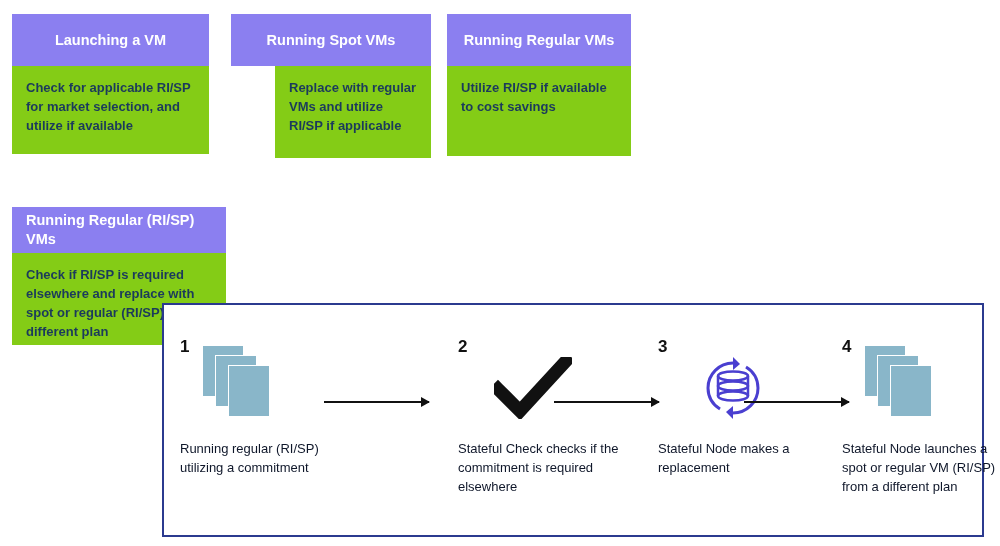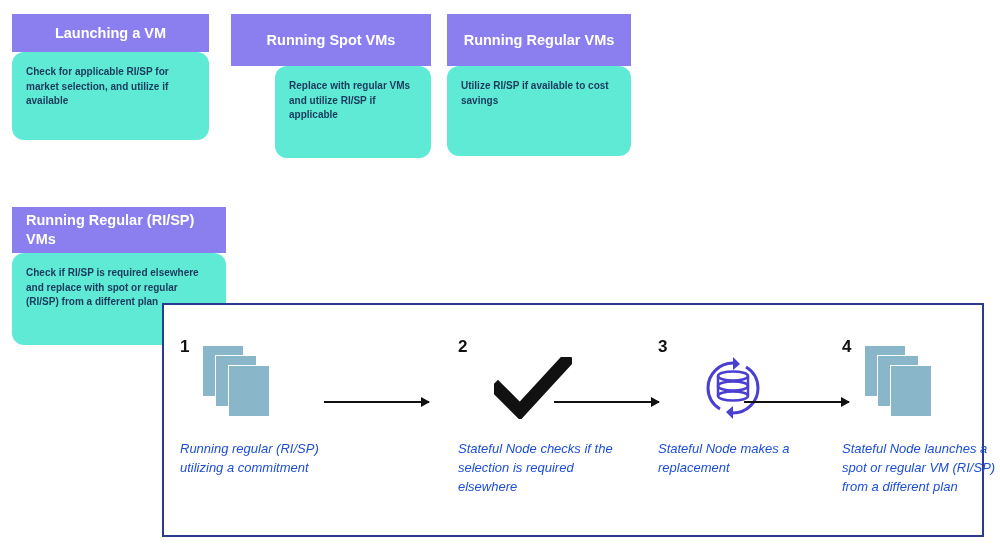--- a/index.html
+++ b/index.html
@@ -23,32 +23,31 @@
   .card-header {
     background: #8b7ff0;
     color: #ffffff;
     font-weight: bold;
     font-size: 14.5px;
     line-height: 1.3;
     padding: 13px 14px;
     box-sizing: border-box;
   }
   .card-body {
-    background: #5eead4;
+    background: #84cc16;
     color: #1b3a5c;
     font-weight: bold;
-    font-size: 10px;
+    font-size: 13px;
     line-height: 1.45;
     padding: 13px 14px;
     box-sizing: border-box;
-    border-radius: 12px;
   }
 
   #card-launching-vm  { left: 12px;  top: 14px;  width: 197px; }
-  #card-launching-vm .card-header { height: 38px; display:flex; align-items:center; justify-content:center; text-align:center;}
+  #card-launching-vm .card-header { height: 52px; display:flex; align-items:center; justify-content:center; text-align:center;}
   #card-launching-vm .card-body   { height: 88px; }
 
   #card-spot-vms      { left: 231px; top: 14px;  width: 200px; }
   #card-spot-vms .card-header { height: 52px; display:flex; align-items:center; justify-content:center; text-align:center;}
   #card-spot-vms .card-body   { height: 92px; margin-left: 44px; }
 
   #card-regular-vms   { left: 447px; top: 14px;  width: 184px; }
   #card-regular-vms .card-header { height: 52px; display:flex; align-items:center; justify-content:center; text-align:center;}
   #card-regular-vms .card-body   { height: 90px; }
 
@@ -94,22 +93,21 @@
     width: 110px;
     height: 80px;
   }
   .step-caption {
     position: absolute;
     top: 135px;
     left: 10px;
     width: 172px;
     font-size: 13px;
     line-height: 1.45;
-    color: #1d4ed8;
-    font-style: italic;
+    color: #0f172a;
   }
 
   
   .servers {
     position: relative;
     width: 100px;
     height: 80px;
   }
   .servers .sq {
     position: absolute;
@@ -188,21 +186,21 @@
 
   <div class="arrow" id="arrow-1"></div>
 
   <div class="step" id="step-2">
     <div class="step-num">2</div>
     <div class="step-visual">
       <svg class="checkmark" width="78" height="62" viewBox="0 0 78 62">
         <path d="M4 32 L26 54 L72 4" stroke="#111111" stroke-width="13" fill="none" stroke-linecap="square"></path>
       </svg>
     </div>
-    <div class="step-caption">Stateful Node checks if the selection is required elsewhere</div>
+    <div class="step-caption">Stateful Check checks if the commitment is required elsewhere</div>
   </div>
 
   <div class="arrow" id="arrow-2"></div>
 
   <div class="step" id="step-3">
     <div class="step-num">3</div>
     <div class="step-visual">
       <svg class="replace-icon" width="70" height="70" viewBox="0 0 70 70">
         <path d="M10 35 A25 25 0 0 1 35 10 L35 10" stroke="#4a3fd0" stroke-width="3" fill="none"></path>
         <path d="M60 35 A25 25 0 0 1 35 60" stroke="#4a3fd0" stroke-width="3" fill="none"></path>

